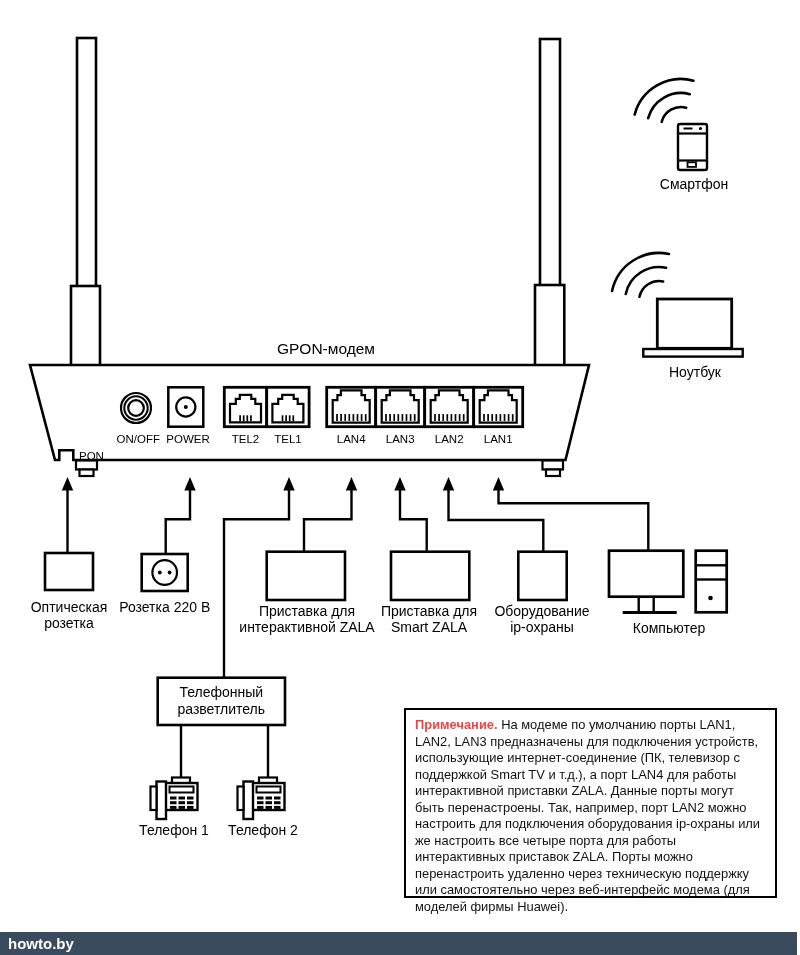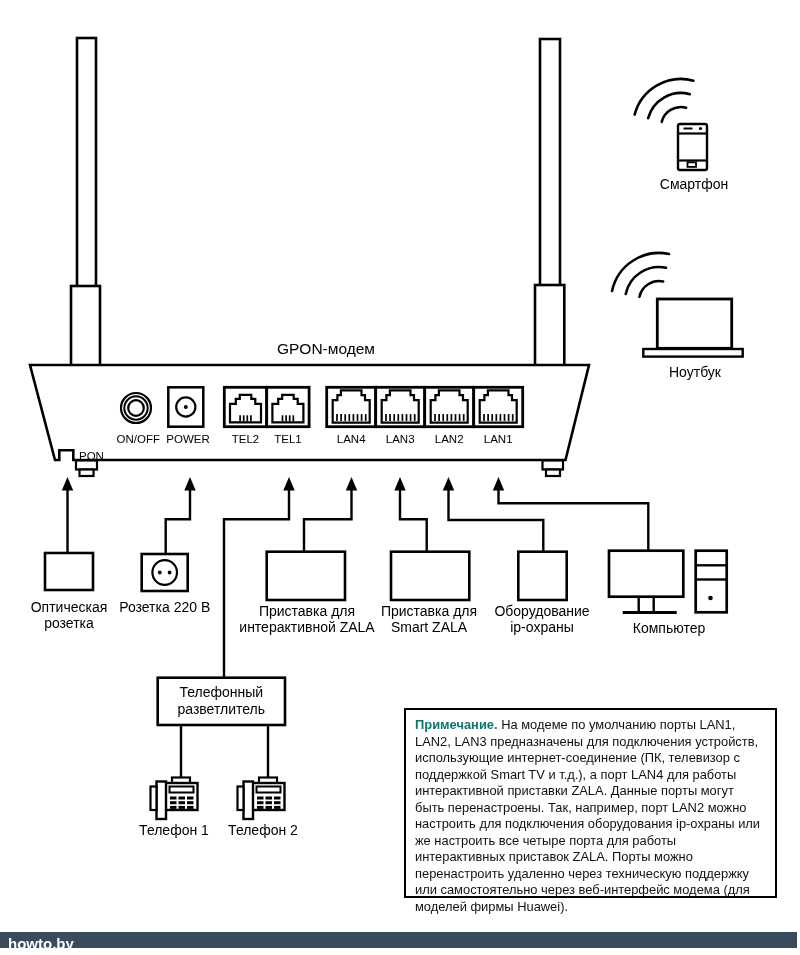--- a/index.html
+++ b/index.html
@@ -7,22 +7,22 @@
         font-family:"Liberation Sans",sans-serif;}
   .diagram-svg{position:absolute;left:0;top:0;}
   svg text{font-family:"Liberation Sans",sans-serif;fill:#000;}
   .dev-label{font-size:14px;}
   .port-label{font-size:11.5px;}
   .title-label{font-size:15.5px;}
   .pon-label{font-size:11.5px;}
   .note{position:absolute;left:404px;top:708px;width:373px;height:190px;
         border:2px solid #000;box-sizing:border-box;padding:7px 9px;
         font-size:12.9px;line-height:16.5px;color:#111;}
-  .note b{color:#0f766e;}
-  .footer{position:absolute;left:0;top:932px;width:797px;height:16px;
+  .note b{color:#ef4444;}
+  .footer{position:absolute;left:0;top:932px;width:797px;height:23px;
           background:#3a4b5e;color:#fff;font-weight:bold;font-size:15px;
           line-height:23px;padding-left:8px;box-sizing:border-box;}
 </style>
 </head>
 <body>
 
 <div class="page">
 
 <svg class="diagram-svg" width="800" height="932" viewBox="0 0 800 932">
   <defs>

